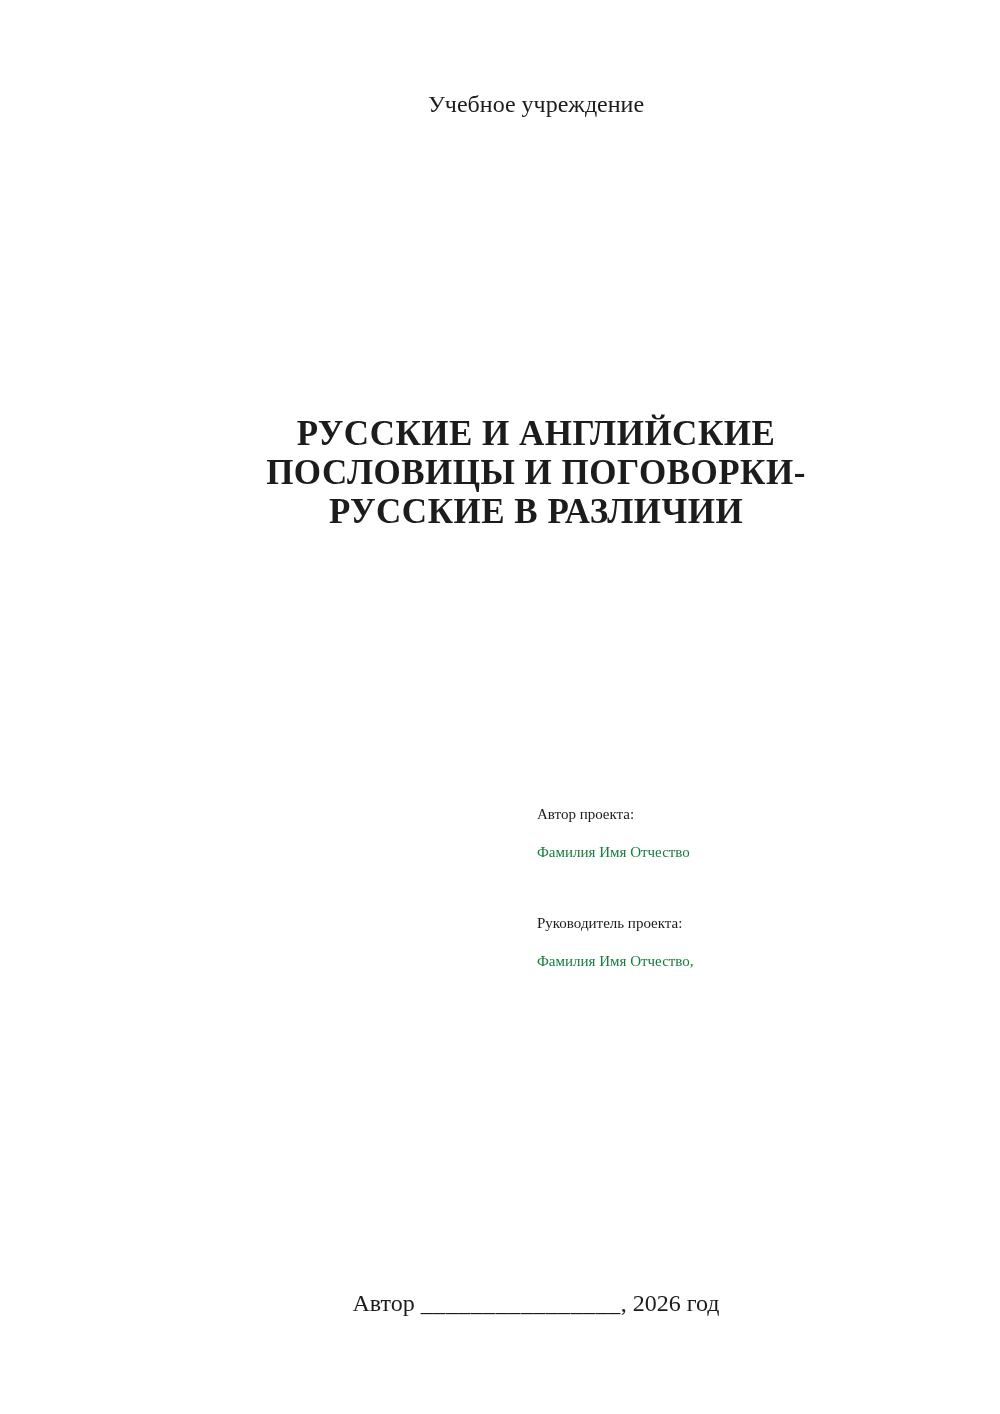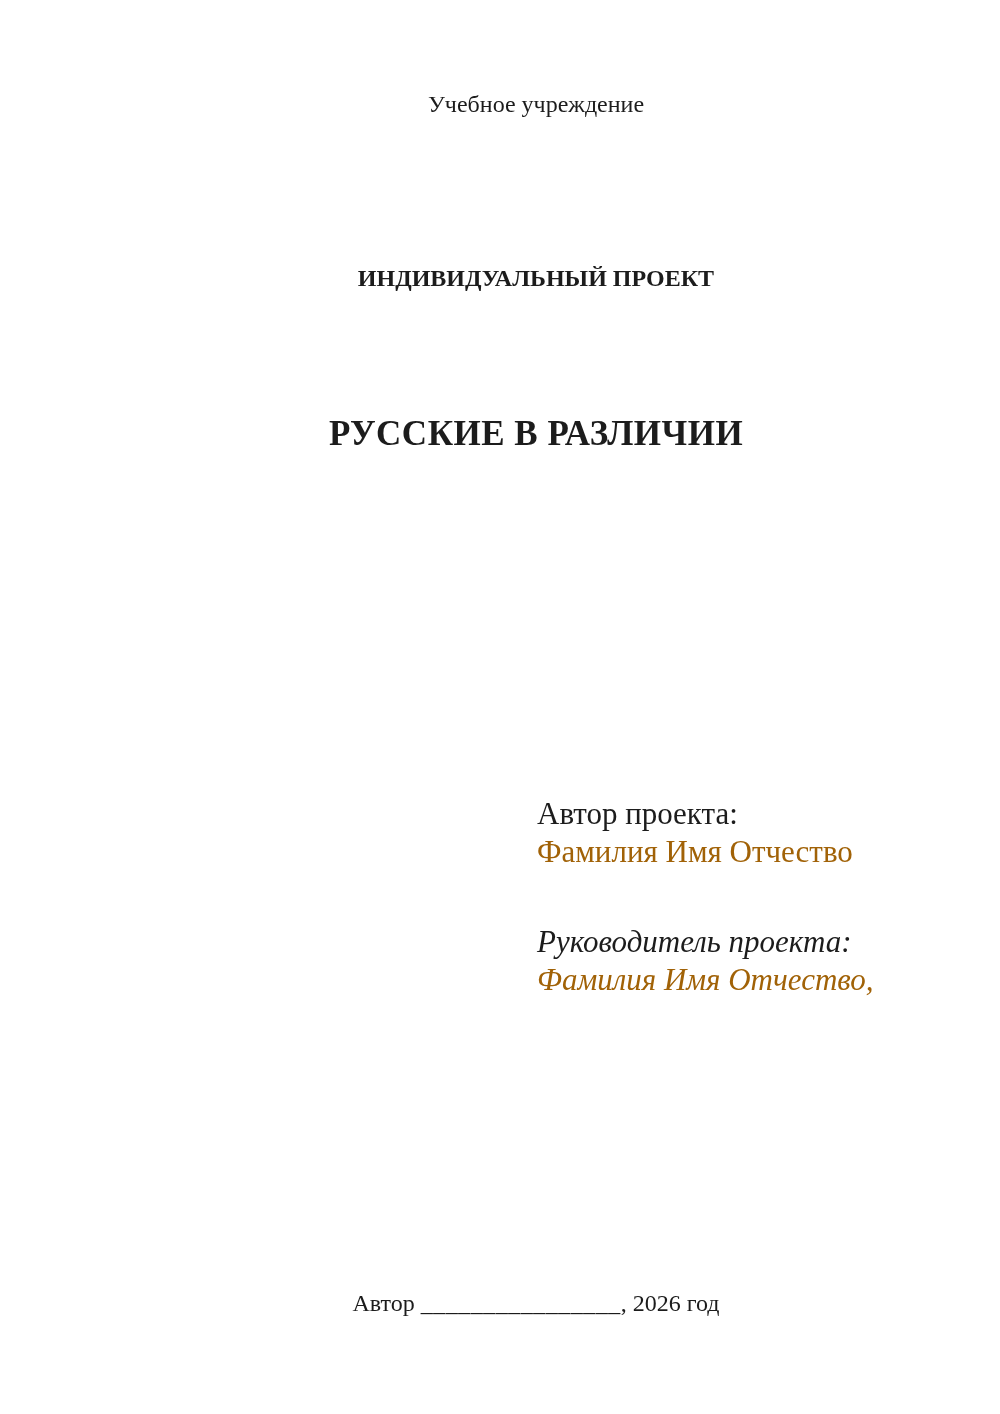--- a/index.html
+++ b/index.html
@@ -48,53 +48,54 @@
     font-weight: 700;
     letter-spacing: 0.5px;
   }
   .doc-title .title-line { display: block; }
 
   .credits {
     position: absolute;
     left: 537px;
     top: 795px;
     text-align: left;
-    font-size: 31px;
+    font-size: 15px;
   }
   .credits .label {
     color: #1c1c1c;
     line-height: 38px;
     font-weight: 400;
   }
   .credits .placeholder {
-    color: #a16207;
+    color: #15803d;
     line-height: 38px;
     font-weight: 400;
   }
-  .credit-block + .credit-block { margin-top: 52px; font-style: italic; }
+  .credit-block + .credit-block { margin-top: 33px; }
 
   .footer-line {
     top: 1288px;
     font-size: 24px;
     line-height: 30px;
   }
   .footer-line .blank {
     letter-spacing: 0.5px;
   }
 </style>
 </head>
 <body>
 
 <div class="page">
 
   <div class="text-col org-name">Учебное учреждение</div>
 
-  <div class="text-col project-type">ИНДИВИДУАЛЬНЫЙ ПРОЕКТ</div>
 
   <h1 class="text-col doc-title">
+    <span class="title-line">РУССКИЕ И АНГЛИЙСКИЕ</span>
+    <span class="title-line">ПОСЛОВИЦЫ И ПОГОВОРКИ-</span>
     <span class="title-line">РУССКИЕ В РАЗЛИЧИИ</span>
   </h1>
 
   <div class="credits">
     <div class="credit-block">
       <div class="label">Автор проекта:</div>
       <div class="placeholder">Фамилия Имя Отчество</div>
     </div>
 
     <div class="credit-block">

